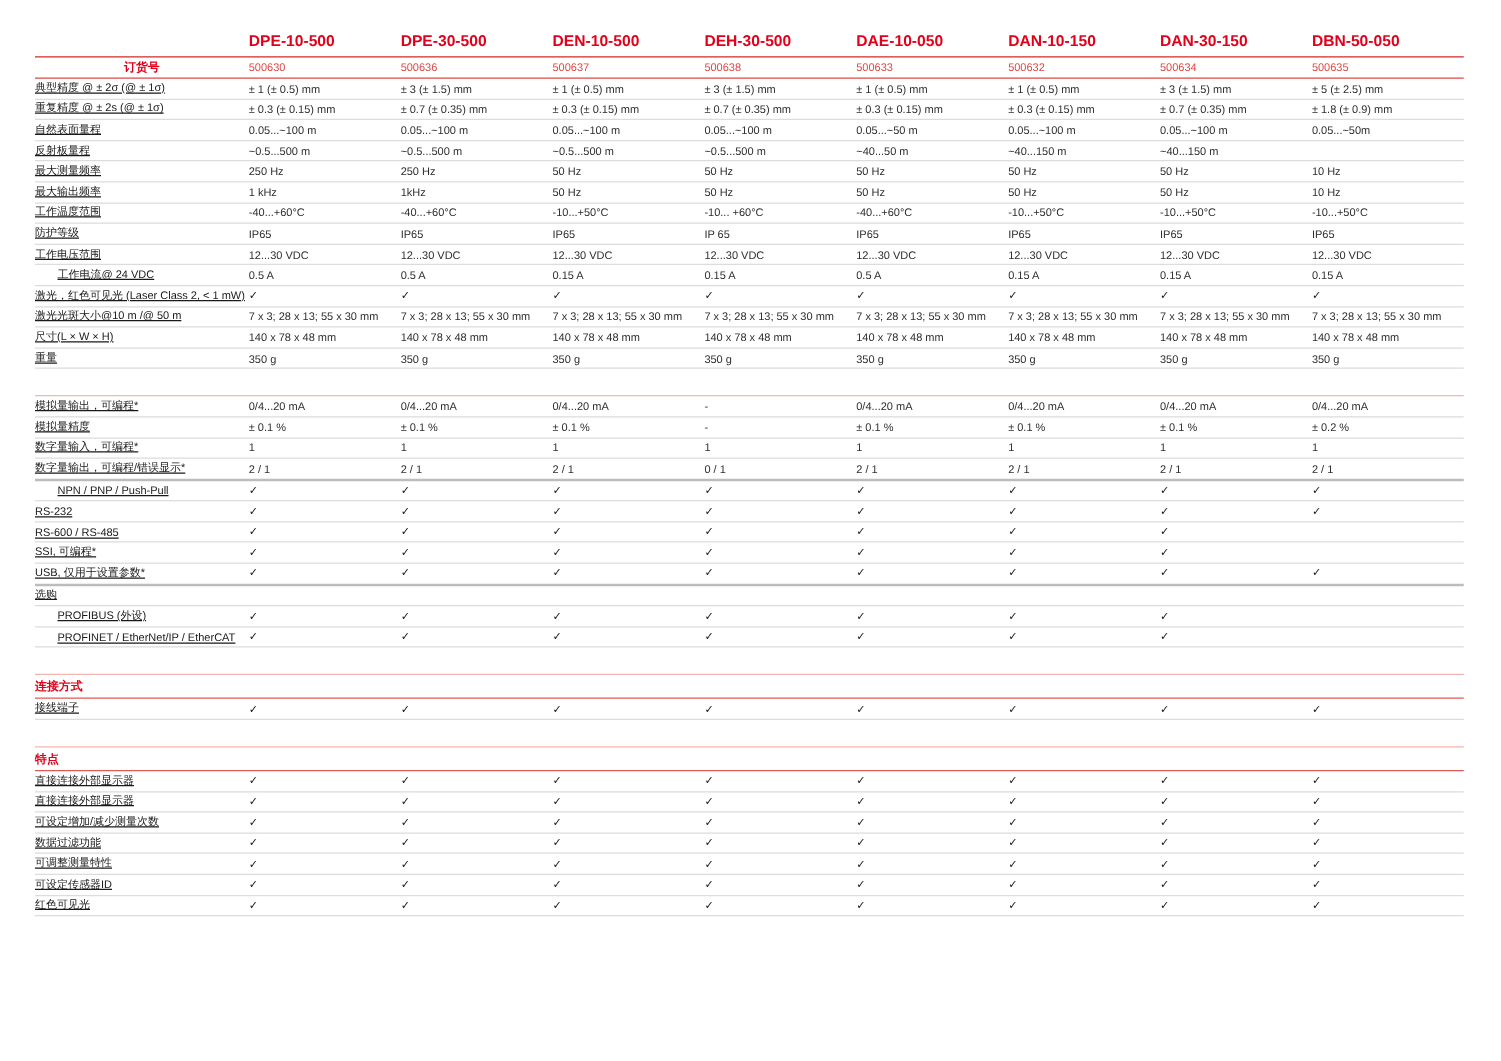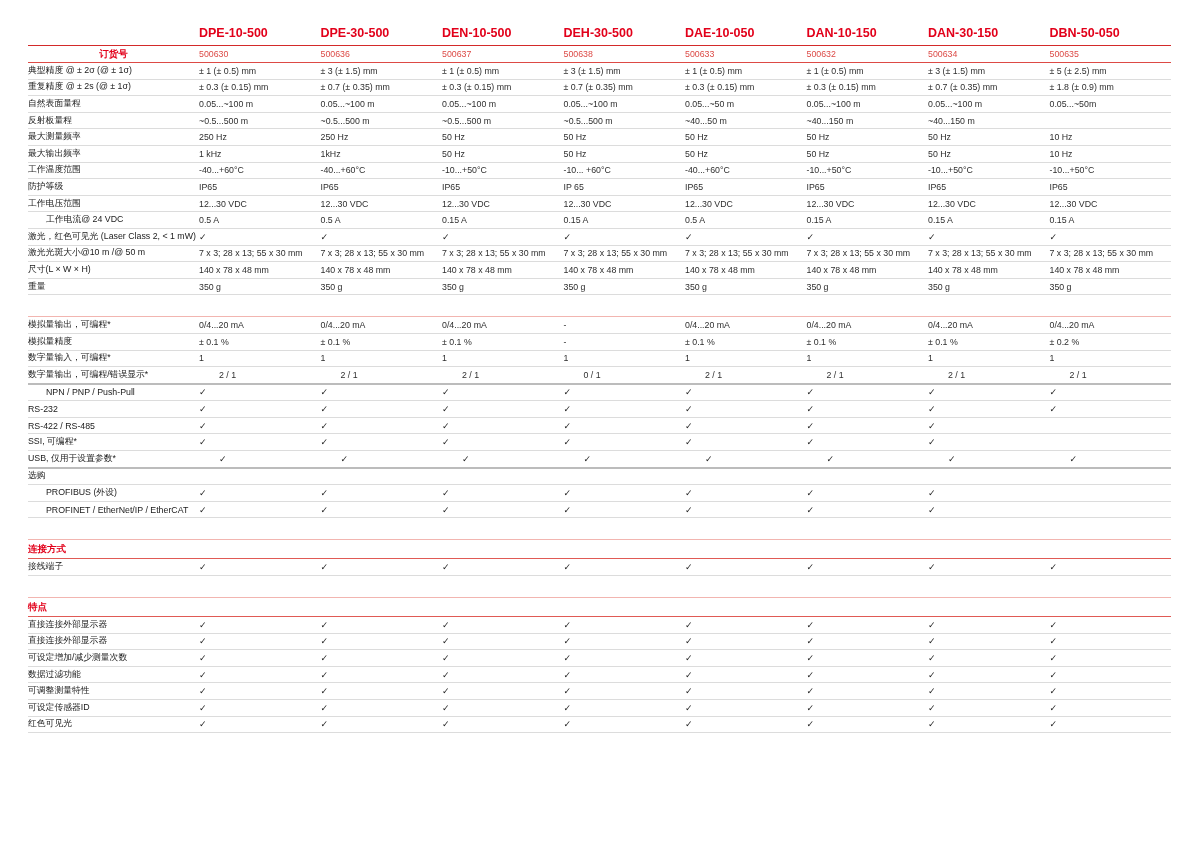--- a/index.html
+++ b/index.html
@@ -15,22 +15,22 @@
   .order-row{border-bottom:1.4px solid #dd4a45;min-height:16px;}
   .order-label{color:#e2001a;font-weight:bold;font-size:9.5px;text-align:center;}
   .order-val{color:#dc4a46;font-size:8.8px;}
   .section{margin-top:21px;border-top:1px solid #f2b5b0;}
   .section.first{margin-top:0;border-top:none;}
   .section-title{
     color:#e2001a;font-weight:bold;font-size:9.5px;
     padding:3px 0 2px 0;border-bottom:1.4px solid #e05a55;
   }
   .trow{border-bottom:1px solid #dcdcdc;min-height:15.6px;font-size:8.8px;}
-  .trow.strong{border-bottom:2px solid #bcbcbc;gap:20px;}
-  .lbl{color:#1a1a1a;white-space:nowrap;}
+  .trow.strong{border-bottom:2px solid #bcbcbc;}
+  .lbl{color:#1a1a1a;white-space:nowrap;text-decoration:underline;}
   .lbl.indent{padding-left:18px;}
   .lbl.span{grid-column:1 / -1;}
   .val{color:#2e2e2e;white-space:nowrap;}
   .val.check{font-size:9px;color:#1c1c1c;}
 </style>
 </head>
 <body>
 
 <div class="page">
   <div>
@@ -274,21 +274,21 @@
             <div class="val check">✓</div>
             <div class="val check">✓</div>
             <div class="val check">✓</div>
             <div class="val check">✓</div>
             <div class="val check">✓</div>
             <div class="val check">✓</div>
             <div class="val check">✓</div>
             <div class="val check">✓</div>
           </div>
           <div class="row trow">
-            <div class="lbl">RS-422 / RS-485</div>
+            <div class="lbl">RS-600 / RS-485</div>
             <div class="val check">✓</div>
             <div class="val check">✓</div>
             <div class="val check">✓</div>
             <div class="val check">✓</div>
             <div class="val check">✓</div>
             <div class="val check">✓</div>
             <div class="val check">✓</div>
             <div class="val"></div>
           </div>
           <div class="row trow">

